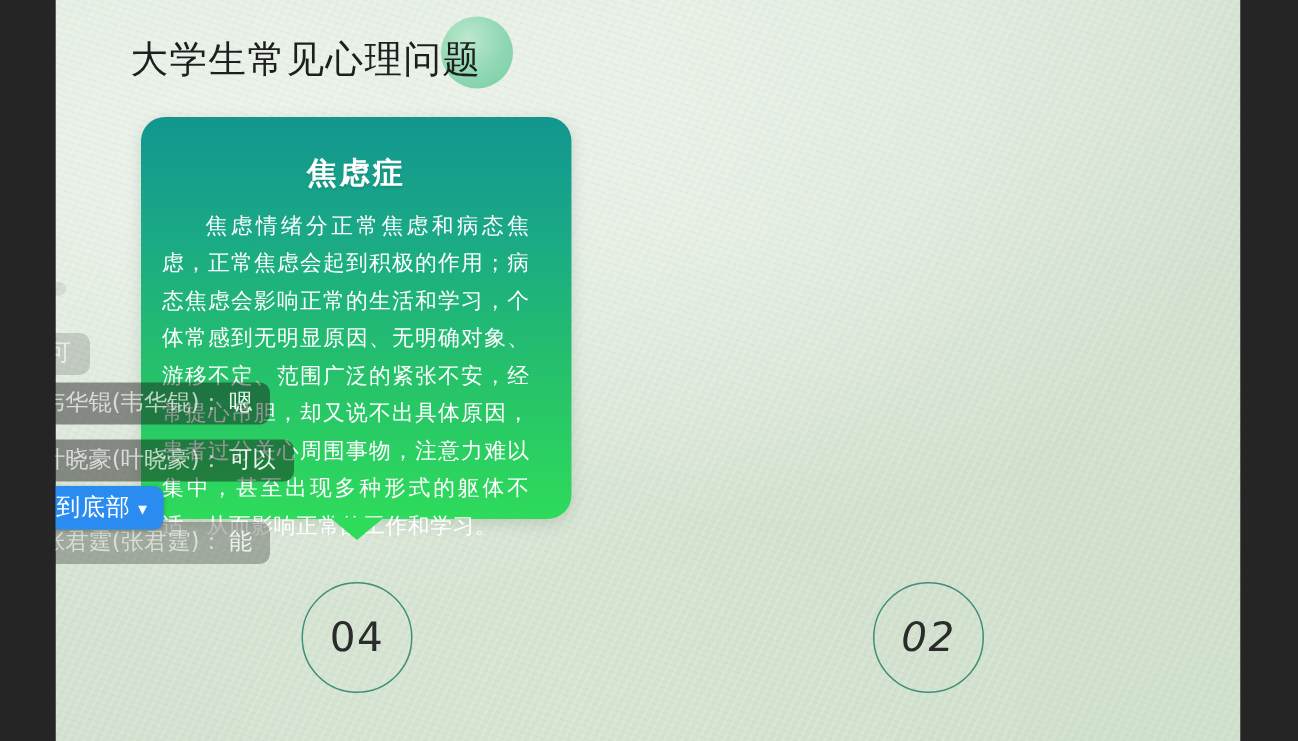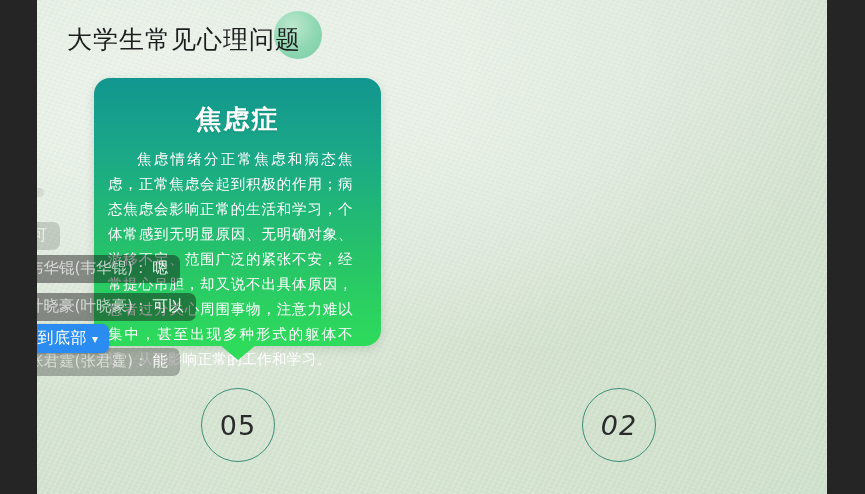--- a/index.html
+++ b/index.html
@@ -58,21 +58,21 @@
       repeating-linear-gradient(117deg, rgba(255,255,255,.16) 0 2px, rgba(0,0,0,0) 2px 5px),
       repeating-linear-gradient(17deg, rgba(160,175,155,.09) 0 1px, rgba(0,0,0,0) 1px 4px),
       radial-gradient(circle at 63% 12%, rgba(255,255,255,.35) 0 16%, rgba(0,0,0,0) 45%);
     opacity: .75;
     mix-blend-mode: normal;
   }
 
   
   .title-wrap {
     position: absolute;
-    left: 30px;
+    left: 50px;
     top: 16px;
     height: 46px;
     display: flex;
     align-items: center;
     z-index: 6;
   }
   .title-blob {
     position: absolute;
     left: 207px;
     top: -5px;
@@ -106,21 +106,21 @@
     bottom: -14px;
     transform: translateX(-50%);
     width: 0;
     height: 0;
     border-left: 18px solid transparent;
     border-right: 18px solid transparent;
     border-top: 15px solid #2edb5b;
   }
   .card-title {
     text-align: center;
-    font-size: 26px;
+    font-size: 20px;
     font-weight: 700;
     letter-spacing: 2px;
     margin: 24px 0 10px 0;
     text-shadow: 0 1px 2px rgba(0,0,0,.12);
   }
   .card-body {
     font-size: 14.5px;
     line-height: 25px;
     padding: 0 28px 16px 14px;
     text-align: justify;
@@ -225,21 +225,21 @@
       <span class="title-text">大学生常见心理问题</span>
     </div>
 
     <div class="card" id="card-anxiety">
       <div class="card-title">焦虑症</div>
       <div class="card-body">焦虑情绪分正常焦虑和病态焦虑，正常焦虑会起到积极的作用；病态焦虑会影响正常的生活和学习，个体常感到无明显原因、无明确对象、游移不定、范围广泛的紧张不安，经常提心吊胆，却又说不出具体原因，患者过分关心周围事物，注意力难以集中，甚至出现多种形式的躯体不适，从而影响正常的工作和学习。</div>
       <div class="tail"></div>
     </div>
 
 
-    <div class="num-circle" id="num-01">05</div>
+    <div class="num-circle" id="num-01">04</div>
     <div class="num-circle" id="num-02">02</div>
   </div>
 
   <div id="chat-overlay">
     <div class="chat-row" id="chat-0">
       <span class="cname"></span>
       <span class="cmsg"></span>
     </div>
     <div class="chat-row" id="chat-1">
       <span class="cname"></span>

